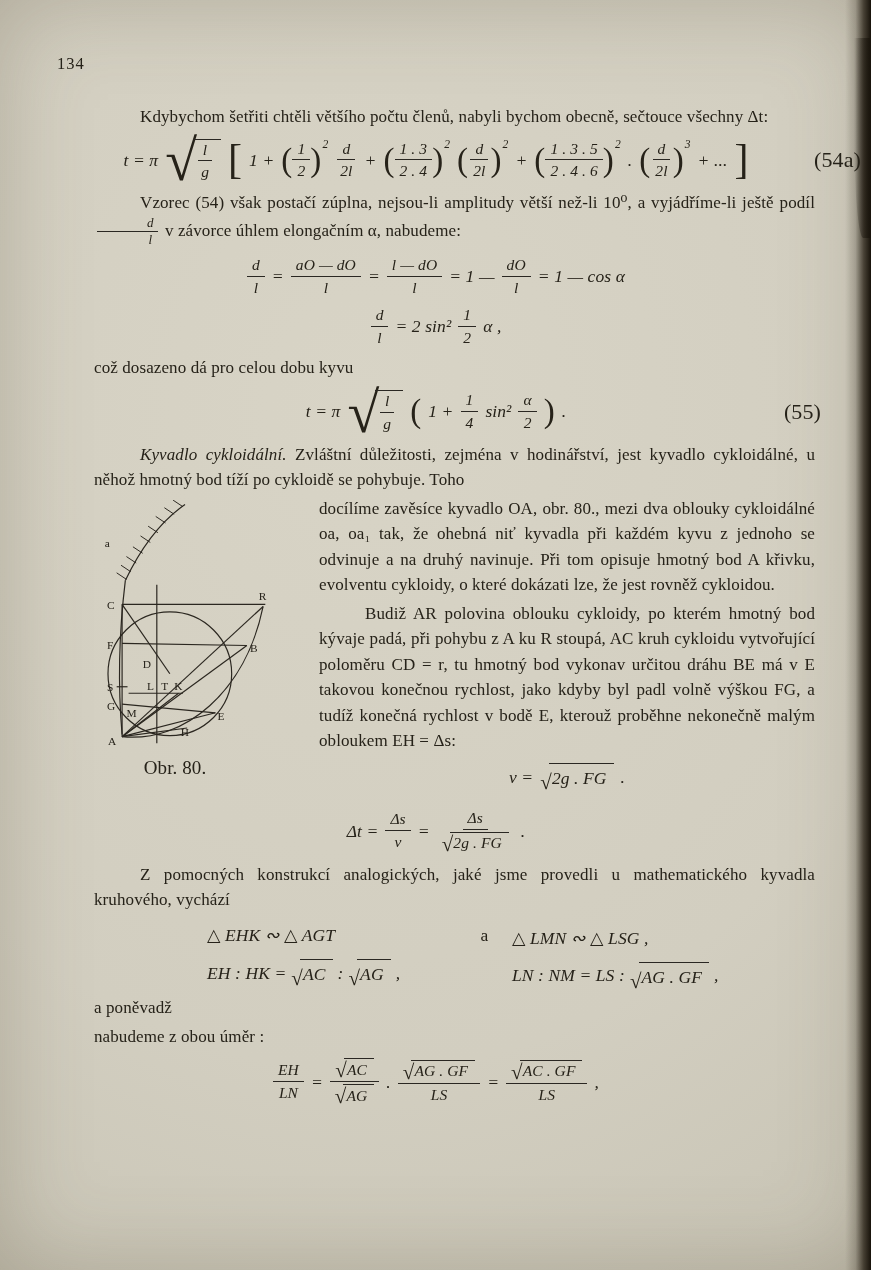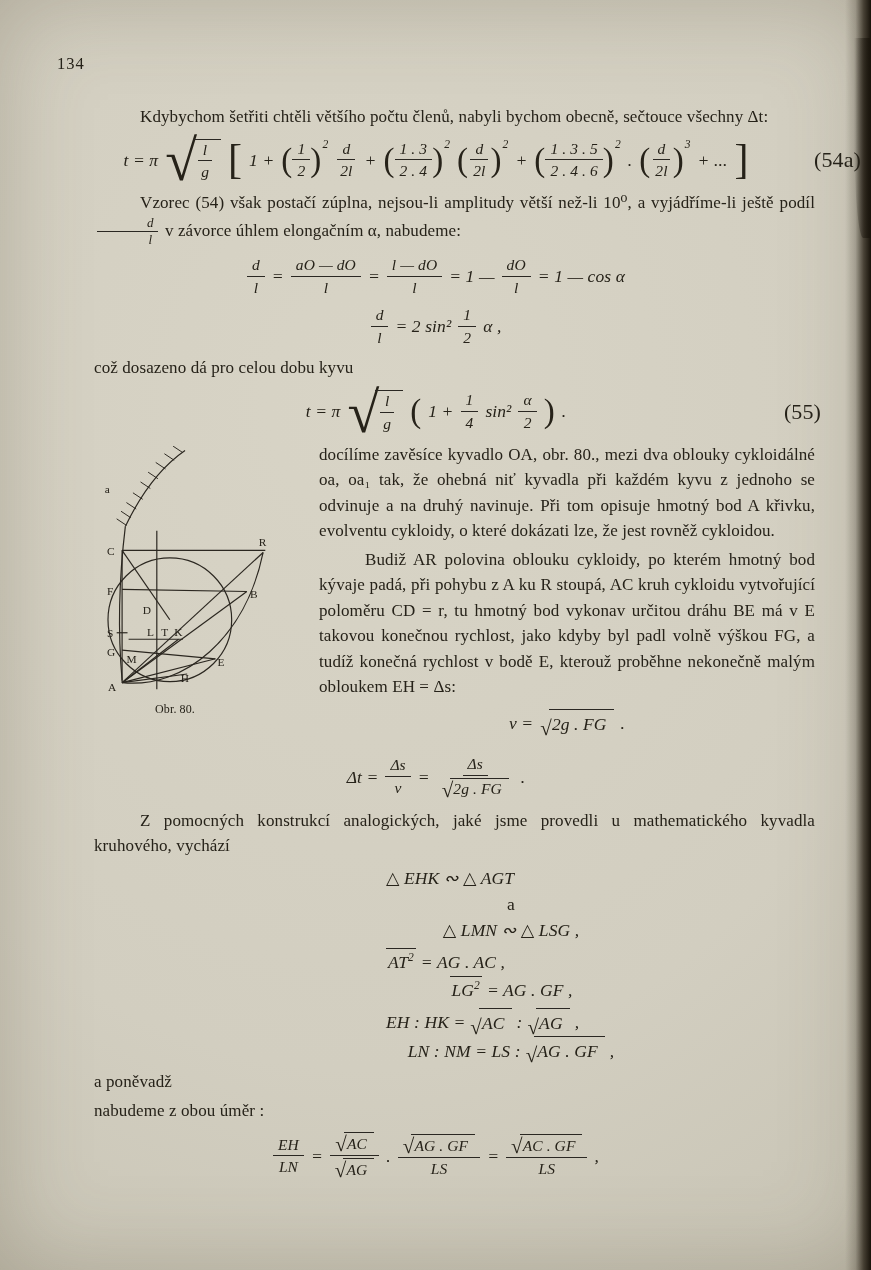--- a/index.html
+++ b/index.html
@@ -45,28 +45,28 @@
   .pgroup sup { align-self:flex-start; margin:-4px 0 0 1px; }
   .eqtag { position:absolute; font-style:normal; font-size:22px; }
   .f54a .eqtag { right:-46px; }
   .f55 .eqtag { right:-6px;margin-left:20px; }
 
   
   .figflow::after { content:""; display:block; clear:both; }
   .figure { float:left; width:236px; margin:4px 26px 2px 0; }
   .figure svg { display:block; }
   .figure text { font-family:"Liberation Serif","DejaVu Serif",serif; }
-  .figcap { text-align:center; font-size:12px; margin-top:2px; font-style:normal; }
+  .figcap { text-align:center; font-size:19px; margin-top:2px; font-style:normal; }
 
   
   .trieq { margin:6px 0 4px 150px; font-style:italic; font-size:17.5px; text-align:left; }
-  .trow { display:flex; align-items:center; margin:5px 0;flex-direction:column; }
+  .trow { display:flex; align-items:center; margin:5px 0; }
   .tcell.left { width:250px; display:inline-flex; align-items:center; gap:5px; }
   .tcell.mid { width:55px; font-style:normal; text-align:center; }
-  .tcell.right { flex:1; display:inline-flex; align-items:flex-end; gap:5px; }
+  .tcell.right { flex:1; display:inline-flex; align-items:flex-start; gap:5px;margin-top:6px; }
   .olin { border-top:1px solid #2a2722; padding:0 2px; }
 </style>
 </head>
 <body>
 
 <div class="page">
   <div class="edge"></div>
   <div class="edge-top"></div>
   <div class="pagenum">134</div>
 
@@ -211,20 +211,24 @@
       <span>sin²</span>
       <span class="frac">
           <span class="num">α</span>
           <span class="den">2</span>
         </span>
       <span class="bigp">)</span>
       <span>.</span>
       <span class="eqtag">(55)</span>
     </div>
 
+    <p class="para indent">
+      <span class="ital">Kyvadlo cykloidální.</span>
+      <span>Zvláštní důležitosti, zejména v hodinářství, jest kyvadlo cykloidálné, u něhož hmotný bod tíží po cykloidě se pohybuje. Toho</span>
+    </p>
 
     <div class="figflow">
       <figure class="figure">
         <svg viewBox="0 0 212 232" width="230" height="252">
           <g stroke="#2b2720" stroke-width="1.1" fill="none">
             <path d="M118,4 Q86,26 63,74"></path>
             <path stroke-width="0.9" d="M116,6 L107,0 M108,13 L99,7 M100,21 L91,15 M93,30 L84,24 M86,39 L77,33 M79,49 L70,43 M73,58 L64,52 M68,66 L59,60 M64,73 L55,67"></path>
             <path d="M63,74 Q54,148 60,216"></path>
             <line x1="92" y1="78" x2="92" y2="224"></line>
             <line x1="60" y1="96" x2="60" y2="218"></line>
@@ -301,31 +305,20 @@
         <div class="tcell left">
             <span>△ EHK ∾ △ AGT</span>
           </div>
         <div class="tcell mid"><span>a</span></div>
         <div class="tcell right">
             <span>△ LMN ∾ △ LSG ,</span>
           </div>
       </div>
       <div class="trow">
         <div class="tcell left">
-            <span class="olin"><span>AT</span><sup>2</sup></span>
-            <span>= AG . AC ,</span>
-          </div>
-        <div class="tcell mid"></div>
-        <div class="tcell right">
-            <span class="olin"><span>LG</span><sup>2</sup></span>
-            <span>= AG . GF ,</span>
-          </div>
-      </div>
-      <div class="trow">
-        <div class="tcell left">
           <span>EH : HK =</span>
           <span class="sqrt sm">
               <span class="rad">√</span>
               <span class="body">AC</span>
             </span>
           <span>:</span>
           <span class="sqrt sm">
               <span class="rad">√</span>
               <span class="body">AG</span>
             </span>

